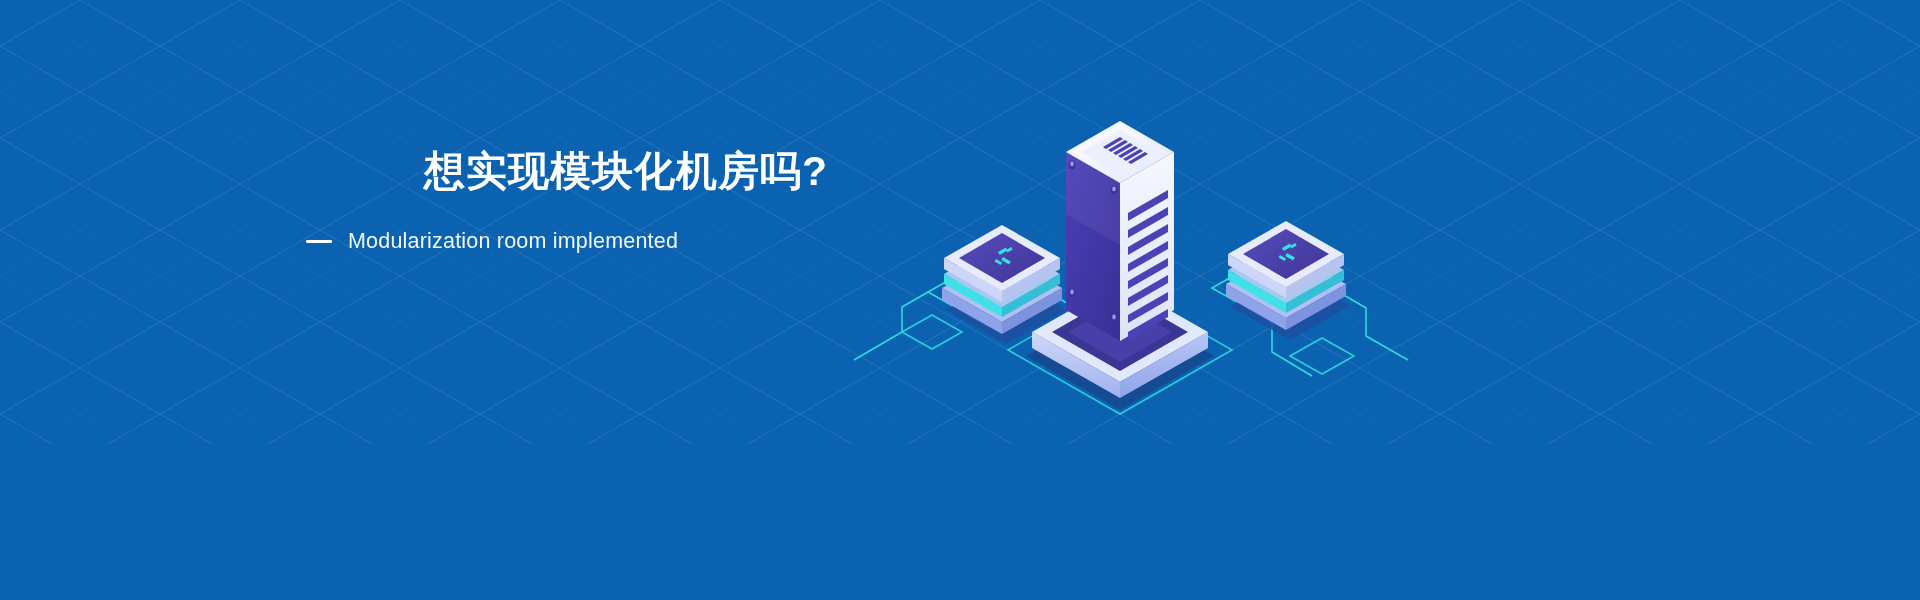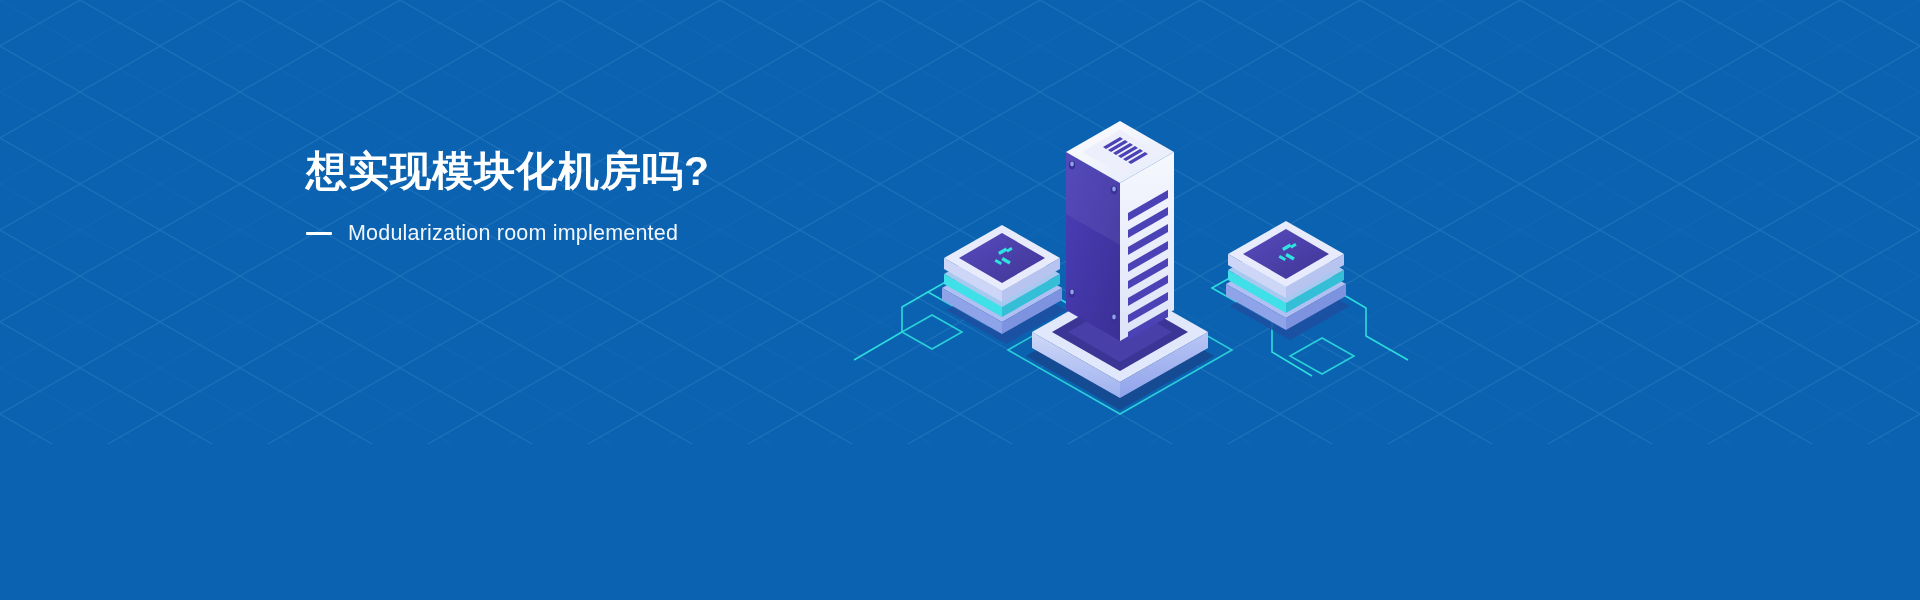--- a/index.html
+++ b/index.html
@@ -10,20 +10,21 @@
   body {
     font-family: "Liberation Sans", sans-serif;
     background: #0a62b0;
   }
   #banner {
     position: relative;
     width: 1920px;
     height: 444px;
     background: #4d7c0f;
     overflow: hidden;
+    text-align: center;
   }
   
   #grid {
     position: absolute;
     inset: 0;
     pointer-events: none;
   }
   
   #text-block {
     position: absolute;
@@ -36,21 +37,21 @@
     font-weight: bold;
     color: #ffffff;
     letter-spacing: 1px;
     line-height: 1.15;
     margin: 0;
     white-space: nowrap;
   }
   #subtitle-row {
     display: flex;
     align-items: center;
-    margin-top: 26px;
+    margin-top: 34px;
   }
   #subtitle-dash {
     width: 26px;
     height: 3px;
     background: #ffffff;
     margin-right: 16px;
     flex: none;
     border-radius: 1px;
   }
   #hero-subtitle {

